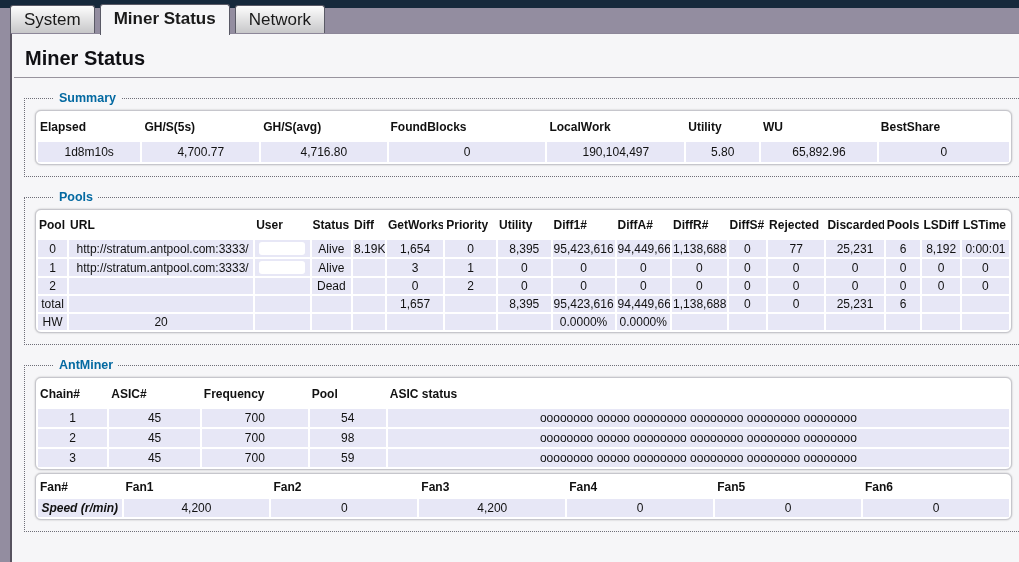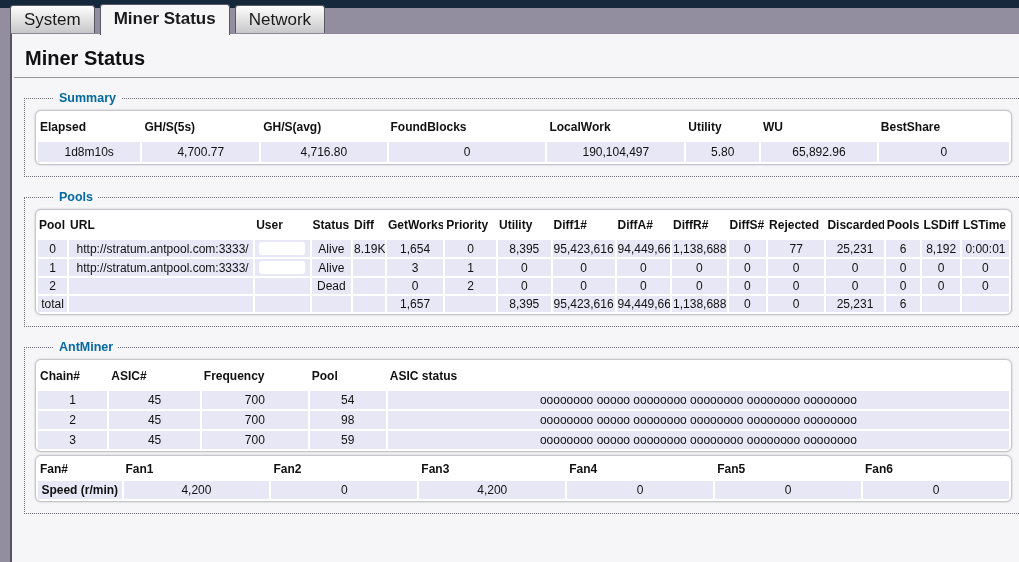--- a/index.html
+++ b/index.html
@@ -60,21 +60,21 @@
   }
   .grid td {
     font-size:12px; text-align:center; color:#111;
     background:#e7e7f6; padding:2px 2px;
     overflow:hidden; white-space:nowrap;
   }
   .summary-table td { padding:3px 2px; }
   .pools-table th { padding:6px 1px; }
   .pools-table td { padding:1px 1px; }
   td.left { text-align:center; padding-left:4px; }
-  td.bold, th.left-label { font-weight:bold; }
+  td.bold, th.left-label { font-weight:bold;font-style:italic; }
   .redact {
     display:block; width:88%; height:13px; margin:1px auto;
     background:#fff; border-radius:3px;
   }
   .fans-table { margin-top:11px; }
   .fans-table th { padding:4px 2px 3px;margin-top:20px; }
   .fans-table td { padding:2px; }
   .chains-table th { padding:7px 2px 6px; }
 </style>
 </head>
@@ -249,20 +249,39 @@
           <td>95,423,616</td>
           <td>94,449,664</td>
           <td>1,138,688</td>
           <td>0</td>
           <td>0</td>
           <td>25,231</td>
           <td>6</td>
           <td></td>
           <td></td>
         </tr>
+        <tr>
+          <td>HW</td>
+          <td>20</td>
+          <td></td>
+          <td></td>
+          <td></td>
+          <td></td>
+          <td></td>
+          <td></td>
+          <td>0.0000%</td>
+          <td>0.0000%</td>
+          <td></td>
+          <td></td>
+          <td></td>
+          <td></td>
+          <td></td>
+          <td></td>
+          <td></td>
+        </tr>
       </tbody>
     </table>
   </fieldset>
 
   <fieldset class="group">
     <legend>AntMiner</legend>
 
     <table class="grid chains-table">
       <colgroup>
         <col style="width:7.2%">

